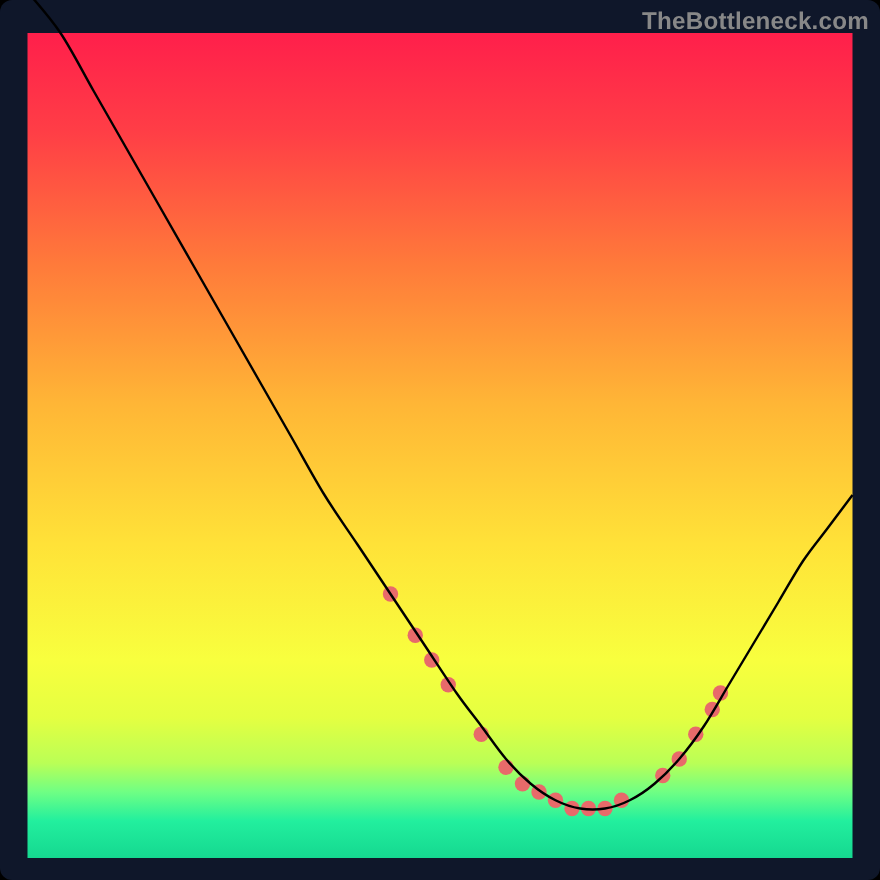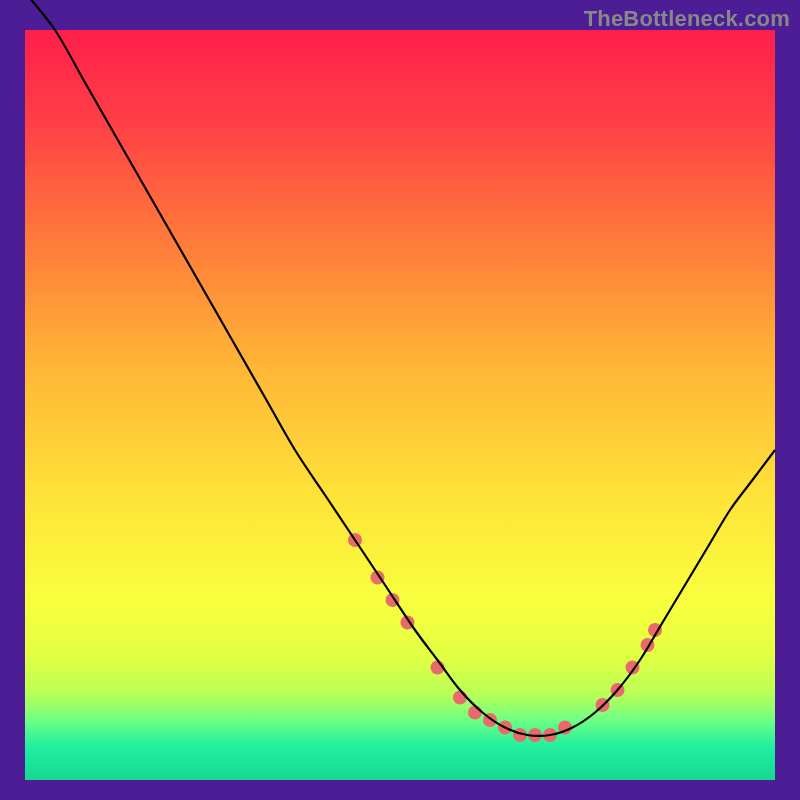--- a/index.html
+++ b/index.html
@@ -10,21 +10,22 @@
     height: 800px;
     overflow: hidden;
     position: relative;
   }
   .frame {
     position: absolute;
     left: 0;
     top: 0;
     width: 800px;
     height: 800px;
-    background: #4c1d95;
+    background: #0f172a;
+    border-radius: 11px;
   }
   .watermark {
     position: absolute;
     top: 6px;
     right: 10px;
     color: #888;
     font-family: Arial, Helvetica, sans-serif;
     font-size: 22px;
     font-weight: 600;
     z-index: 10;

